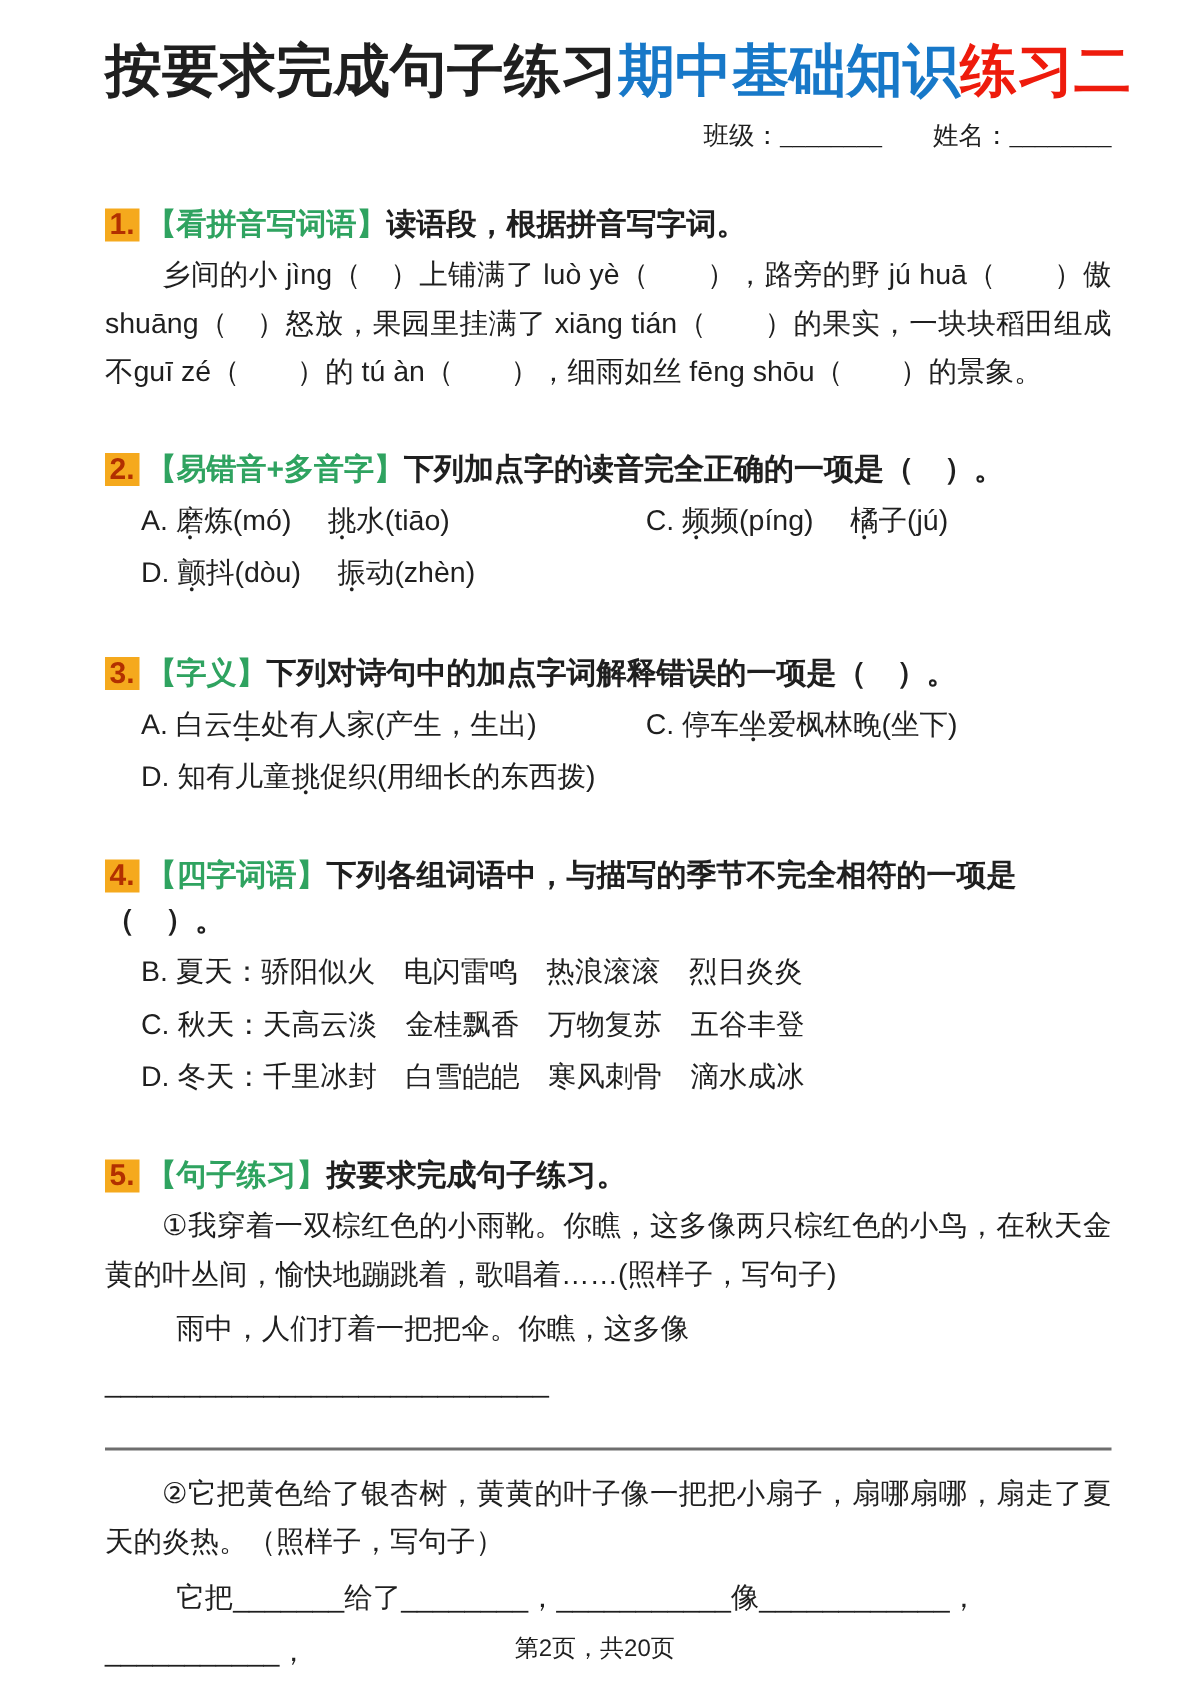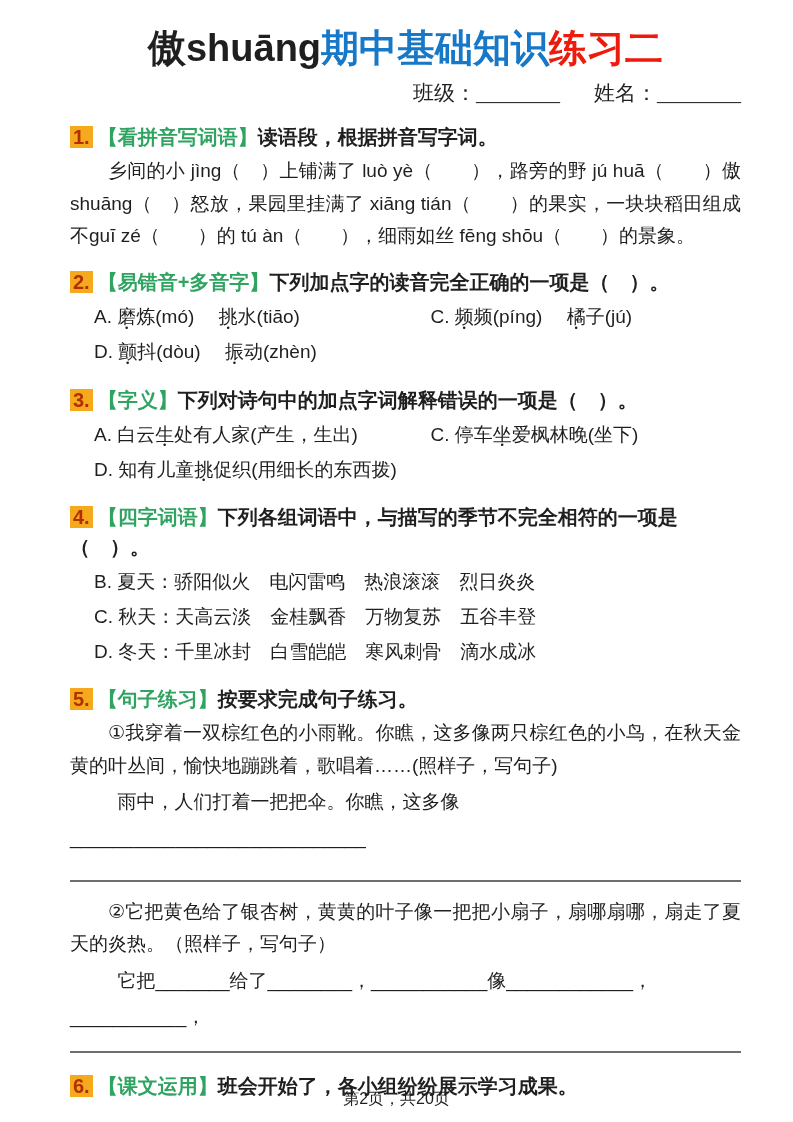--- a/index.html
+++ b/index.html
@@ -6,43 +6,43 @@
   .page{
     width:793px;height:1122px;box-sizing:border-box;position:relative;
     background:#fff;color:var(--text,#1f1f1f);overflow:hidden;
     padding:24px 52px 0 70px;
     font-family:"Liberation Sans","DejaVu Sans",sans-serif;
     font-size:19px;
   }
   .title{margin:0;text-align:center;font-size:38px;font-weight:900;line-height:1.3;white-space:nowrap;}
   .t-blue{color:var(--title-blue,#1778C8);}
   .t-red{color:var(--title-red,#EE1B0C);}
-  .meta{text-align:right;font-size:21px;margin-top:6px;font-family:"Liberation Serif","DejaVu Serif",serif;}
+  .meta{text-align:right;font-size:17px;margin-top:6px;font-family:"Liberation Serif","DejaVu Serif",serif;}
   .meta .gap{display:inline-block;width:34px;}
-  .sec{margin-top:15px;}
+  .sec{margin-top:33px;}
   .q-head{font-size:20px;font-weight:bold;line-height:1.5;}
   .q-num{background:var(--badge-bg,#F5A91D);color:var(--badge-text,#B23000);padding:0 3px;margin-right:5px;}
   .q-tag{color:var(--label-green,#2FA360);}
   .para{margin:3px 0 0;text-indent:2em;line-height:1.7;text-align:justify;}
   .opts-2col{display:grid;grid-template-columns:52% 48%;padding-left:24px;line-height:1.85;margin-top:2px;}
   .opts-1col{padding-left:24px;line-height:1.85;margin-top:2px;}
   .ans{margin:2px 0 0;text-indent:2.5em;line-height:1.9;}
   hr.divider{border:none;border-top:2px solid var(--divider,#6e6e6e);margin:24px 0 14px;}
   hr.divider2{margin:16px 0 18px;}
   .footer{position:absolute;left:0;right:0;bottom:12px;text-align:center;font-size:16px;}
   .em-dot{position:relative;}
   .em-dot::after{content:"•";position:absolute;left:50%;transform:translateX(-50%);bottom:-0.52em;font-size:0.5em;line-height:1;}
 </style>
 </head>
 <body>
 
 <div class="page">
 
   <h1 class="title">
-    <span>傲shuāng</span><span class="t-blue">期中基础知识</span><span class="t-red">练习二</span>
+    <span>按要求完成句子练习</span><span class="t-blue">期中基础知识</span><span class="t-red">练习二</span>
   </h1>
 
   <div class="meta">
     <span>班级：</span><span>________</span><span class="gap"></span><span>姓名：</span><span>________</span>
   </div>
 
   <section class="sec">
     <div class="q-head">
       <span class="q-num">1.</span><span class="q-tag">【看拼音写词语】</span><span class="q-stem">读语段，根据拼音写字词。</span>
     </div>

